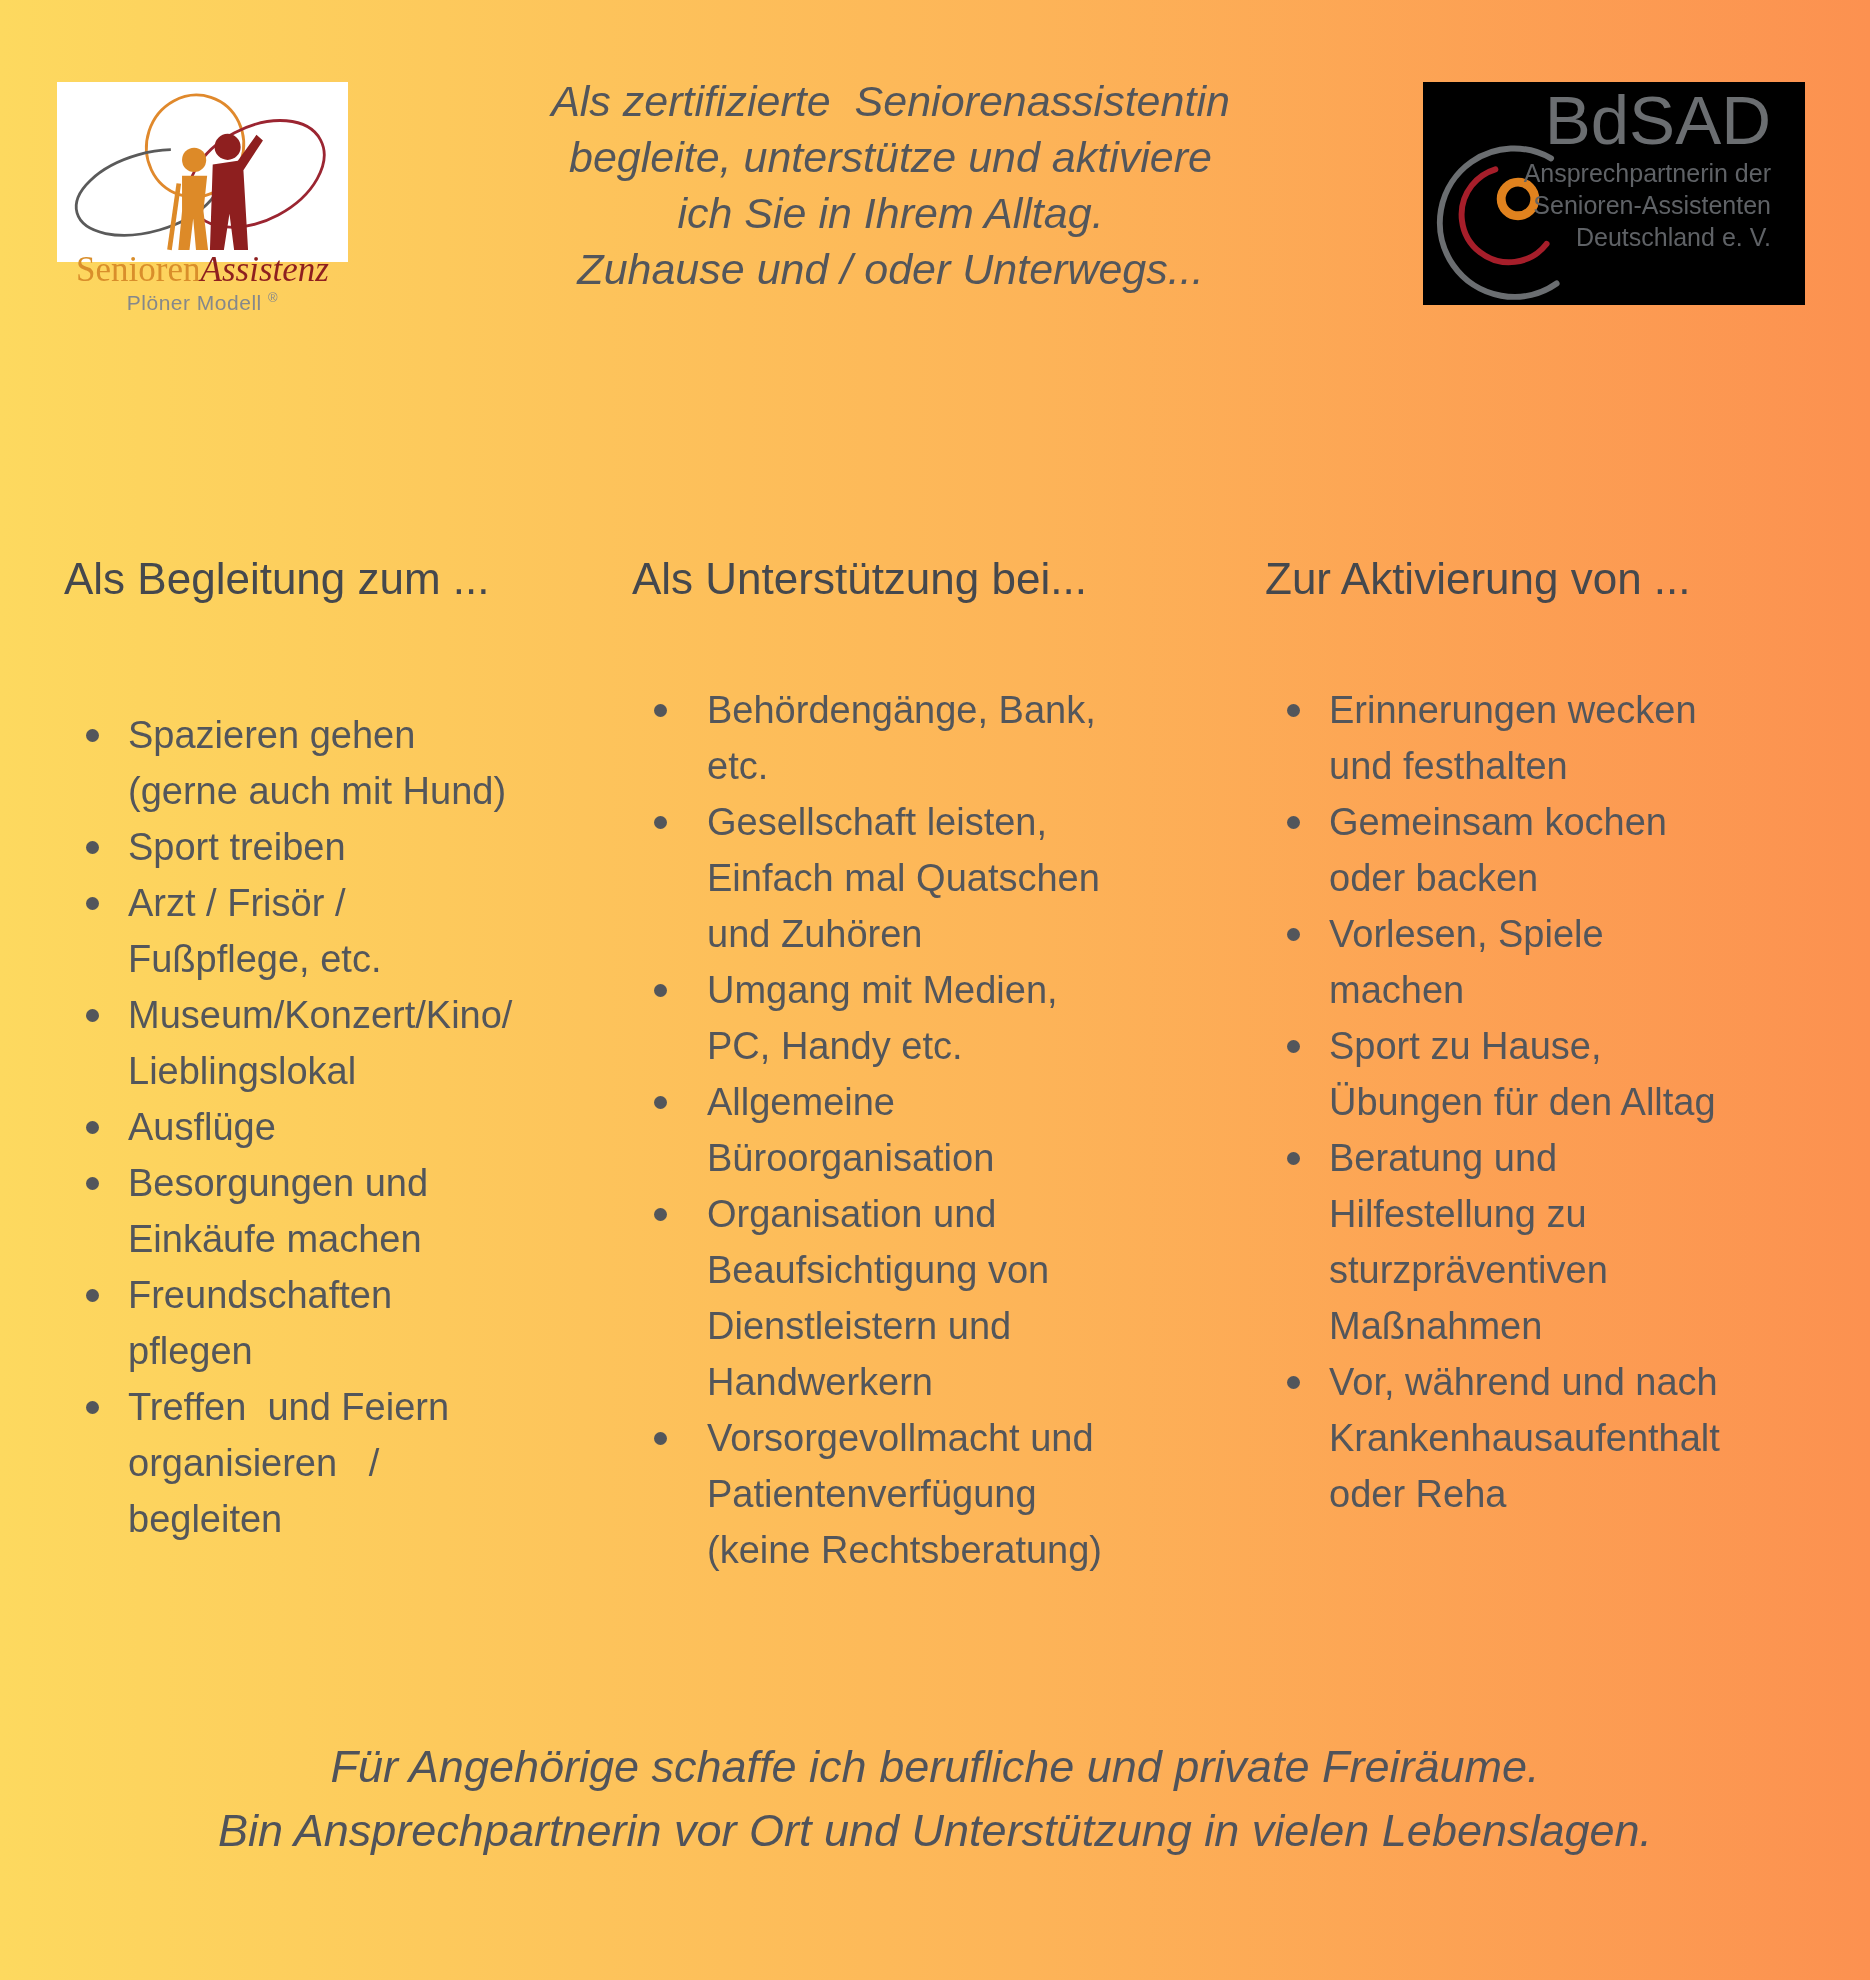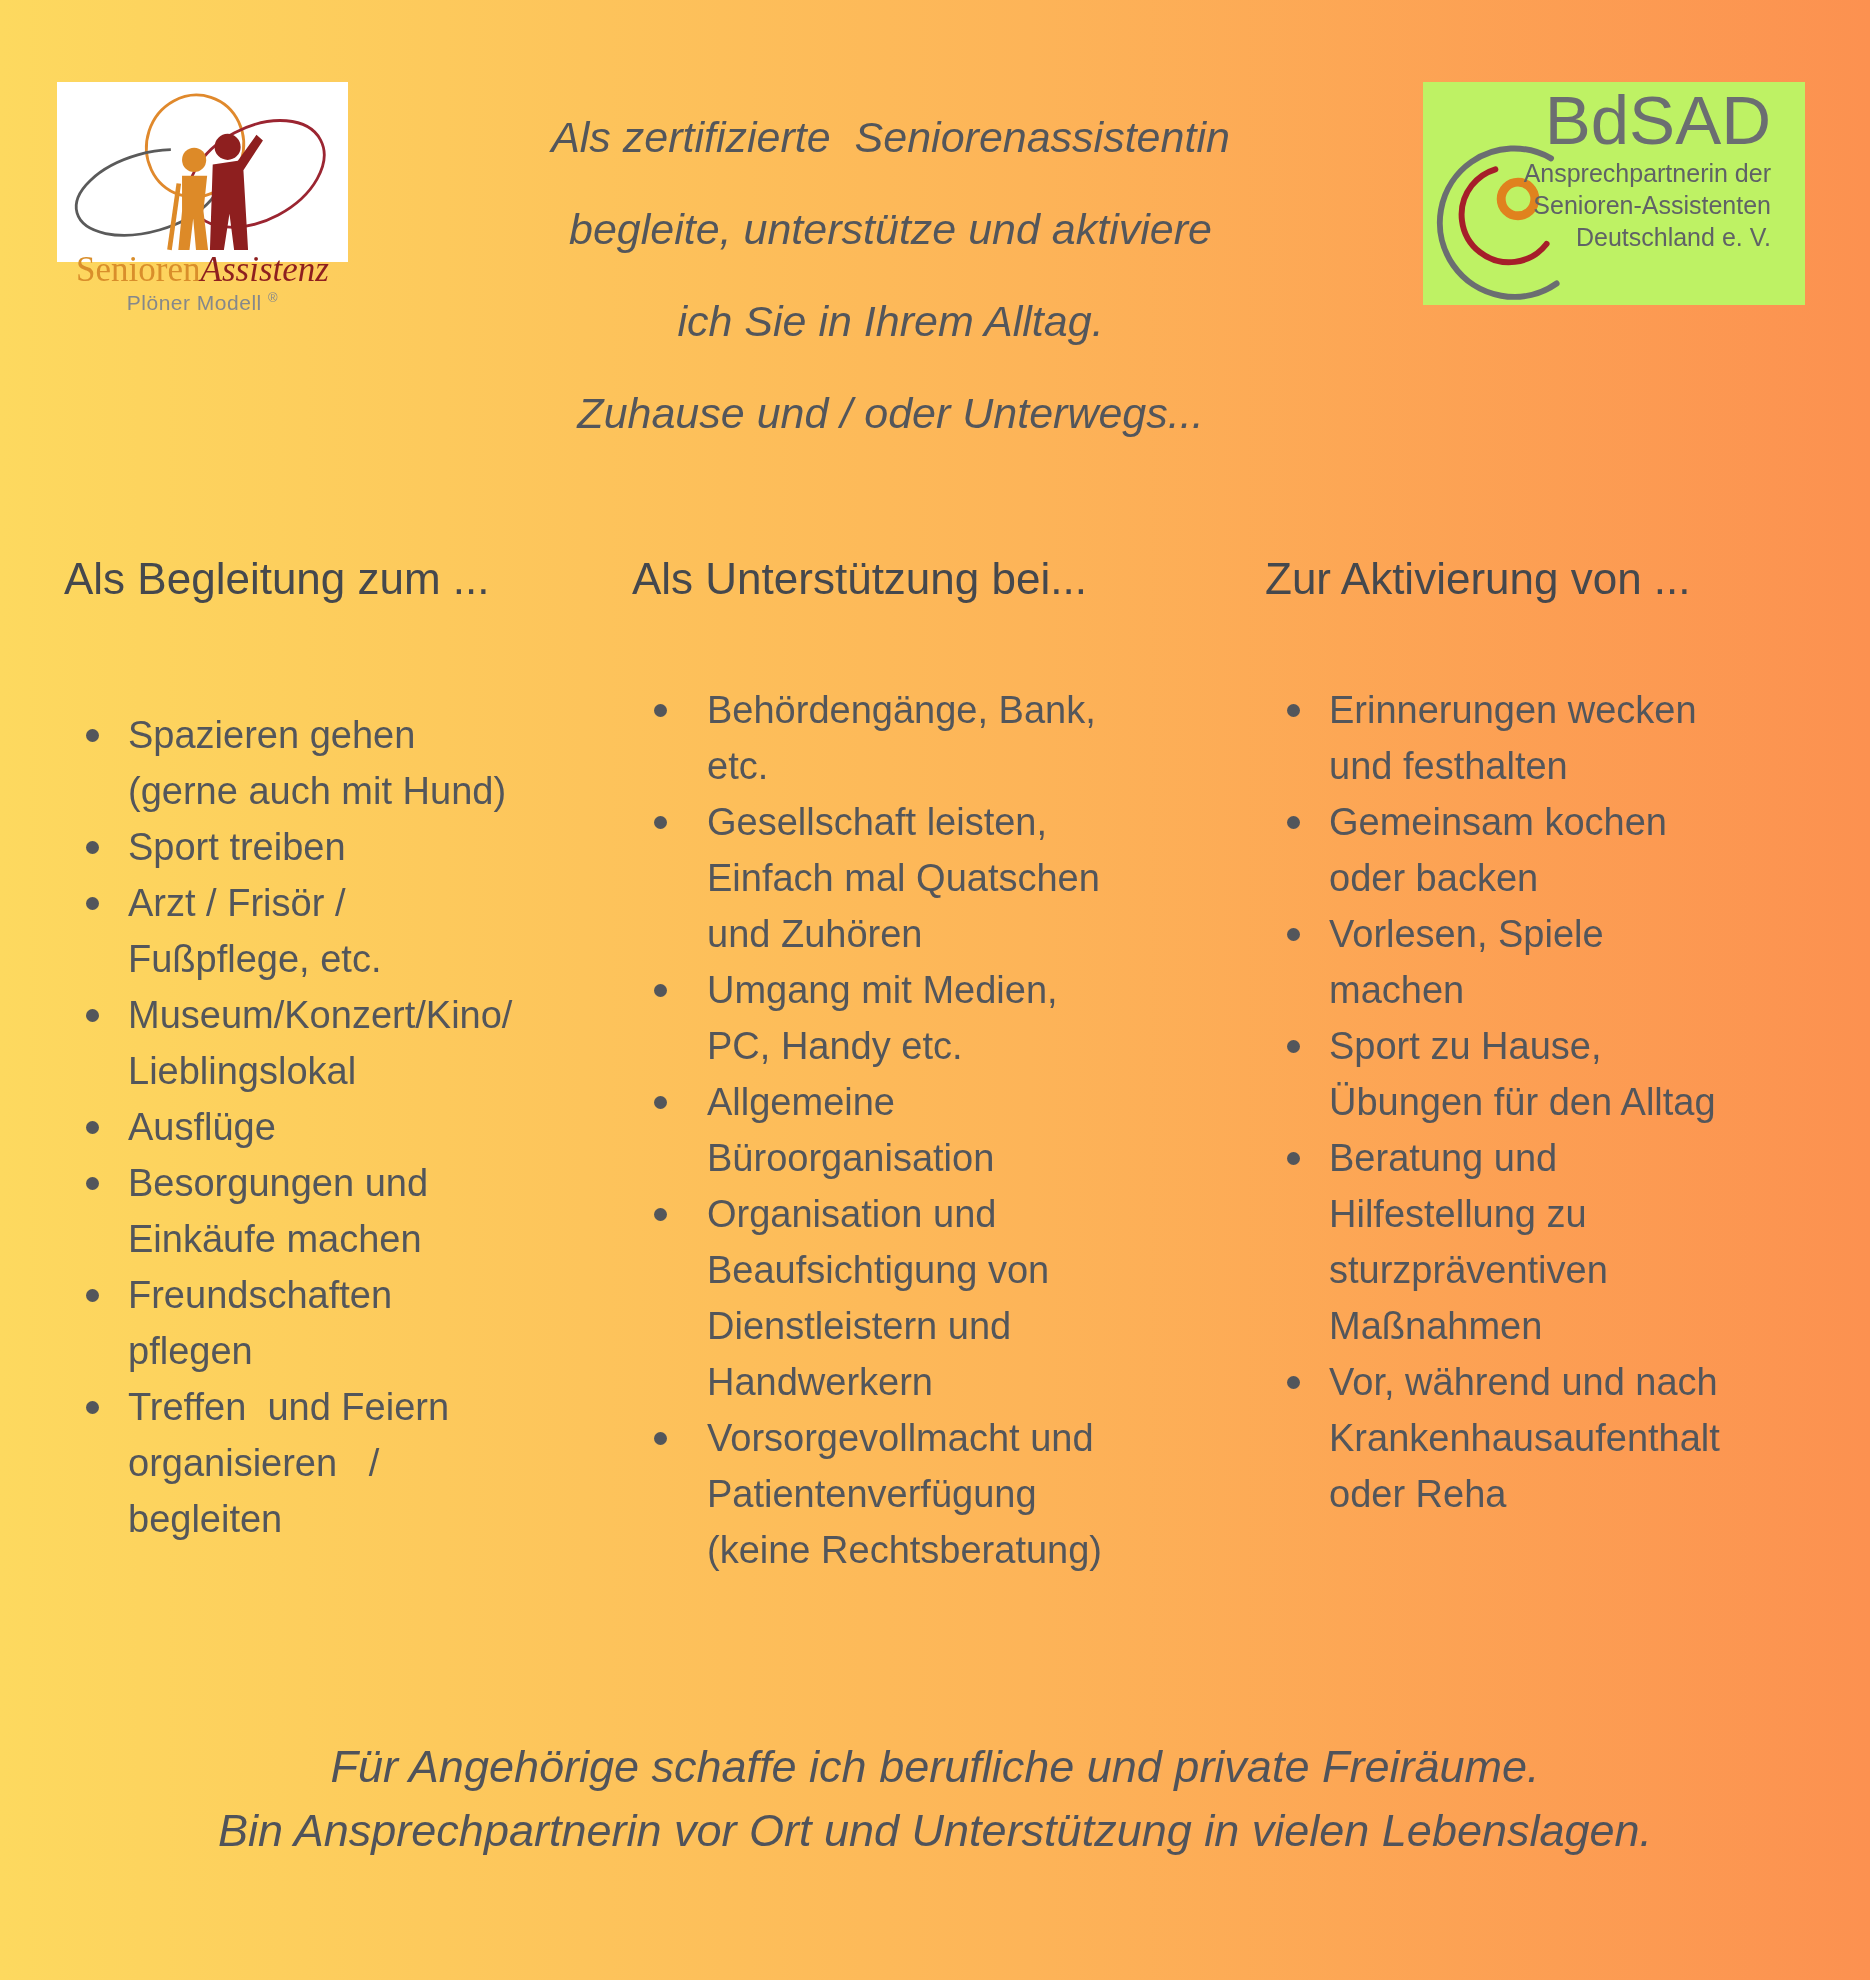--- a/index.html
+++ b/index.html
@@ -18,24 +18,24 @@
   .sa-title{font-family:"Liberation Serif",serif;font-size:35px;line-height:36px;margin-top:-4px;}
   .sa-or{color:#D98E2B;}
   .sa-red{color:#8E1F1F;font-style:italic;}
   .sa-sub{font-size:21px;color:#85888B;margin-top:2px;letter-spacing:0.5px;}
   .sa-sub sup{font-size:13px;}
   .intro{
     position:absolute;left:356px;top:73px;width:1069px;
     text-align:center;font-style:italic;font-size:43px;line-height:56px;
     color:#53565B;
   }
-  .intro div{white-space:pre-wrap;margin-top:36px;}
+  .intro div{white-space:pre-wrap;}
   .logo-right{
     position:absolute;left:1423px;top:82px;width:382px;height:223px;
-    background:#bef264;
+    background:#000000;
   }
   .bdsad-arcs{position:absolute;left:4px;top:0;}
   .bdsad-text{position:absolute;right:34px;top:2px;text-align:right;color:#6B6E71;}
   .bdsad-acronym{font-size:69px;line-height:73px;color:#6B6E71;}
   .bdsad-line{font-size:25px;line-height:32px;color:#5F6266;}
   
   .col{position:absolute;top:552px;}
   .col-1{left:64px;width:465px;}
   .col-2{left:632px;width:495px;}
   .col-3{left:1265px;width:480px;}

